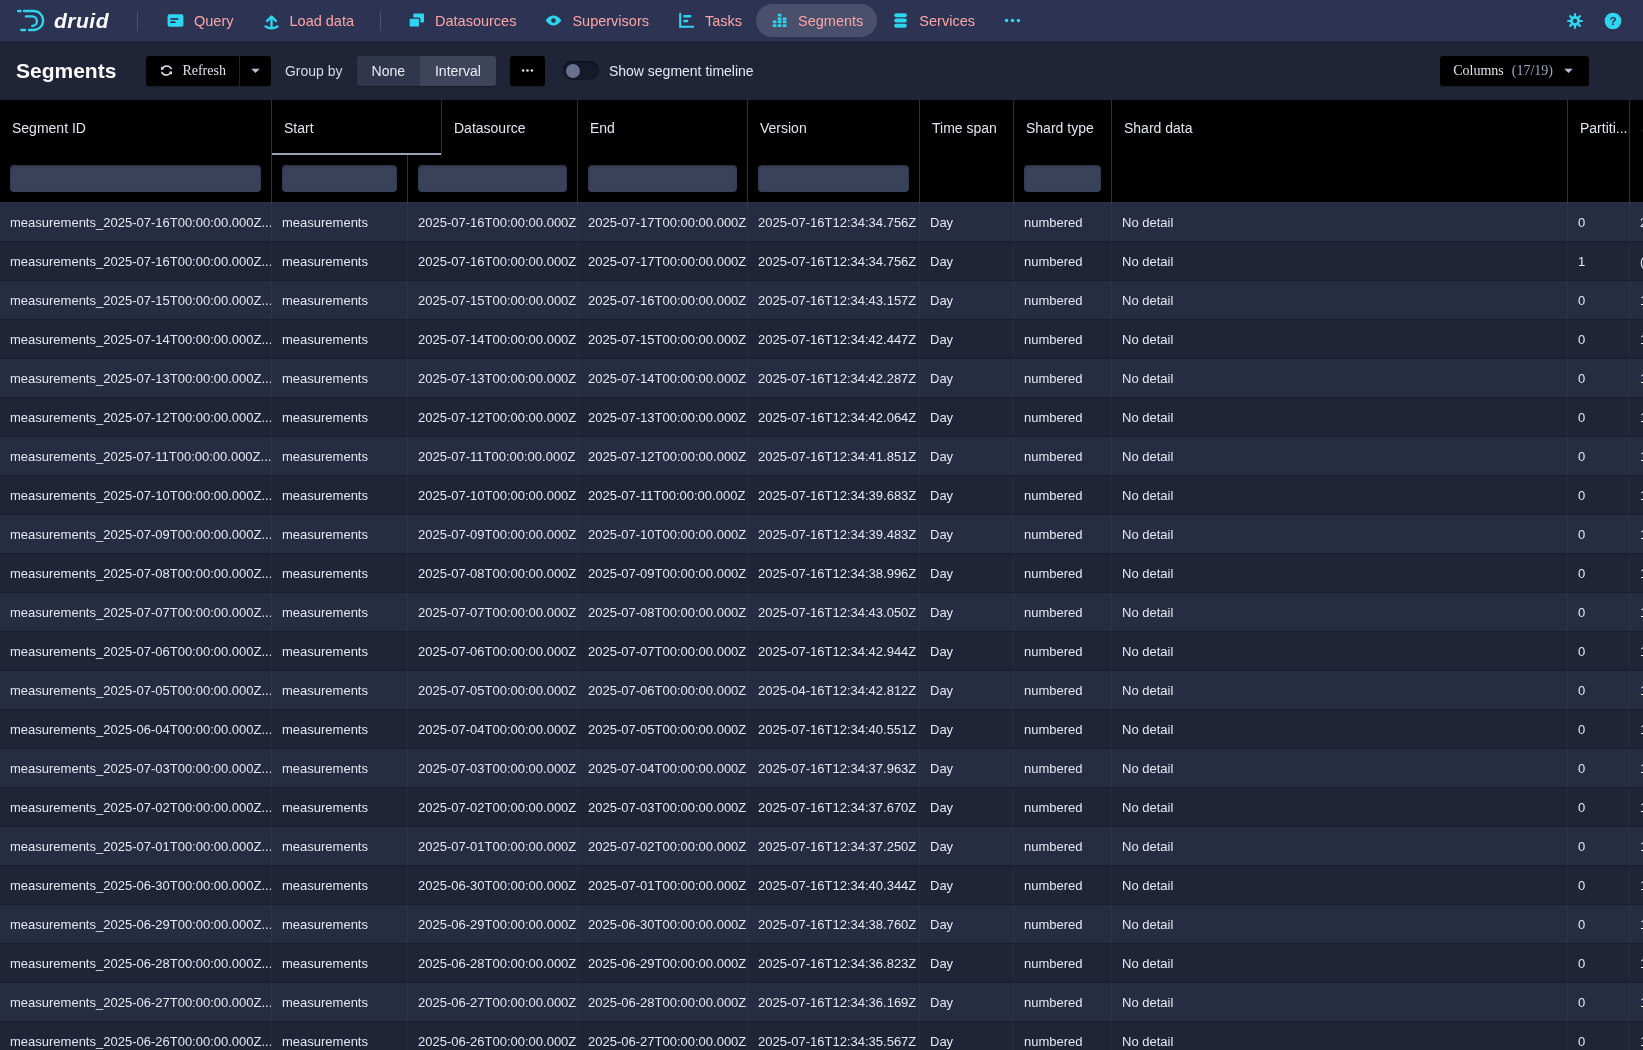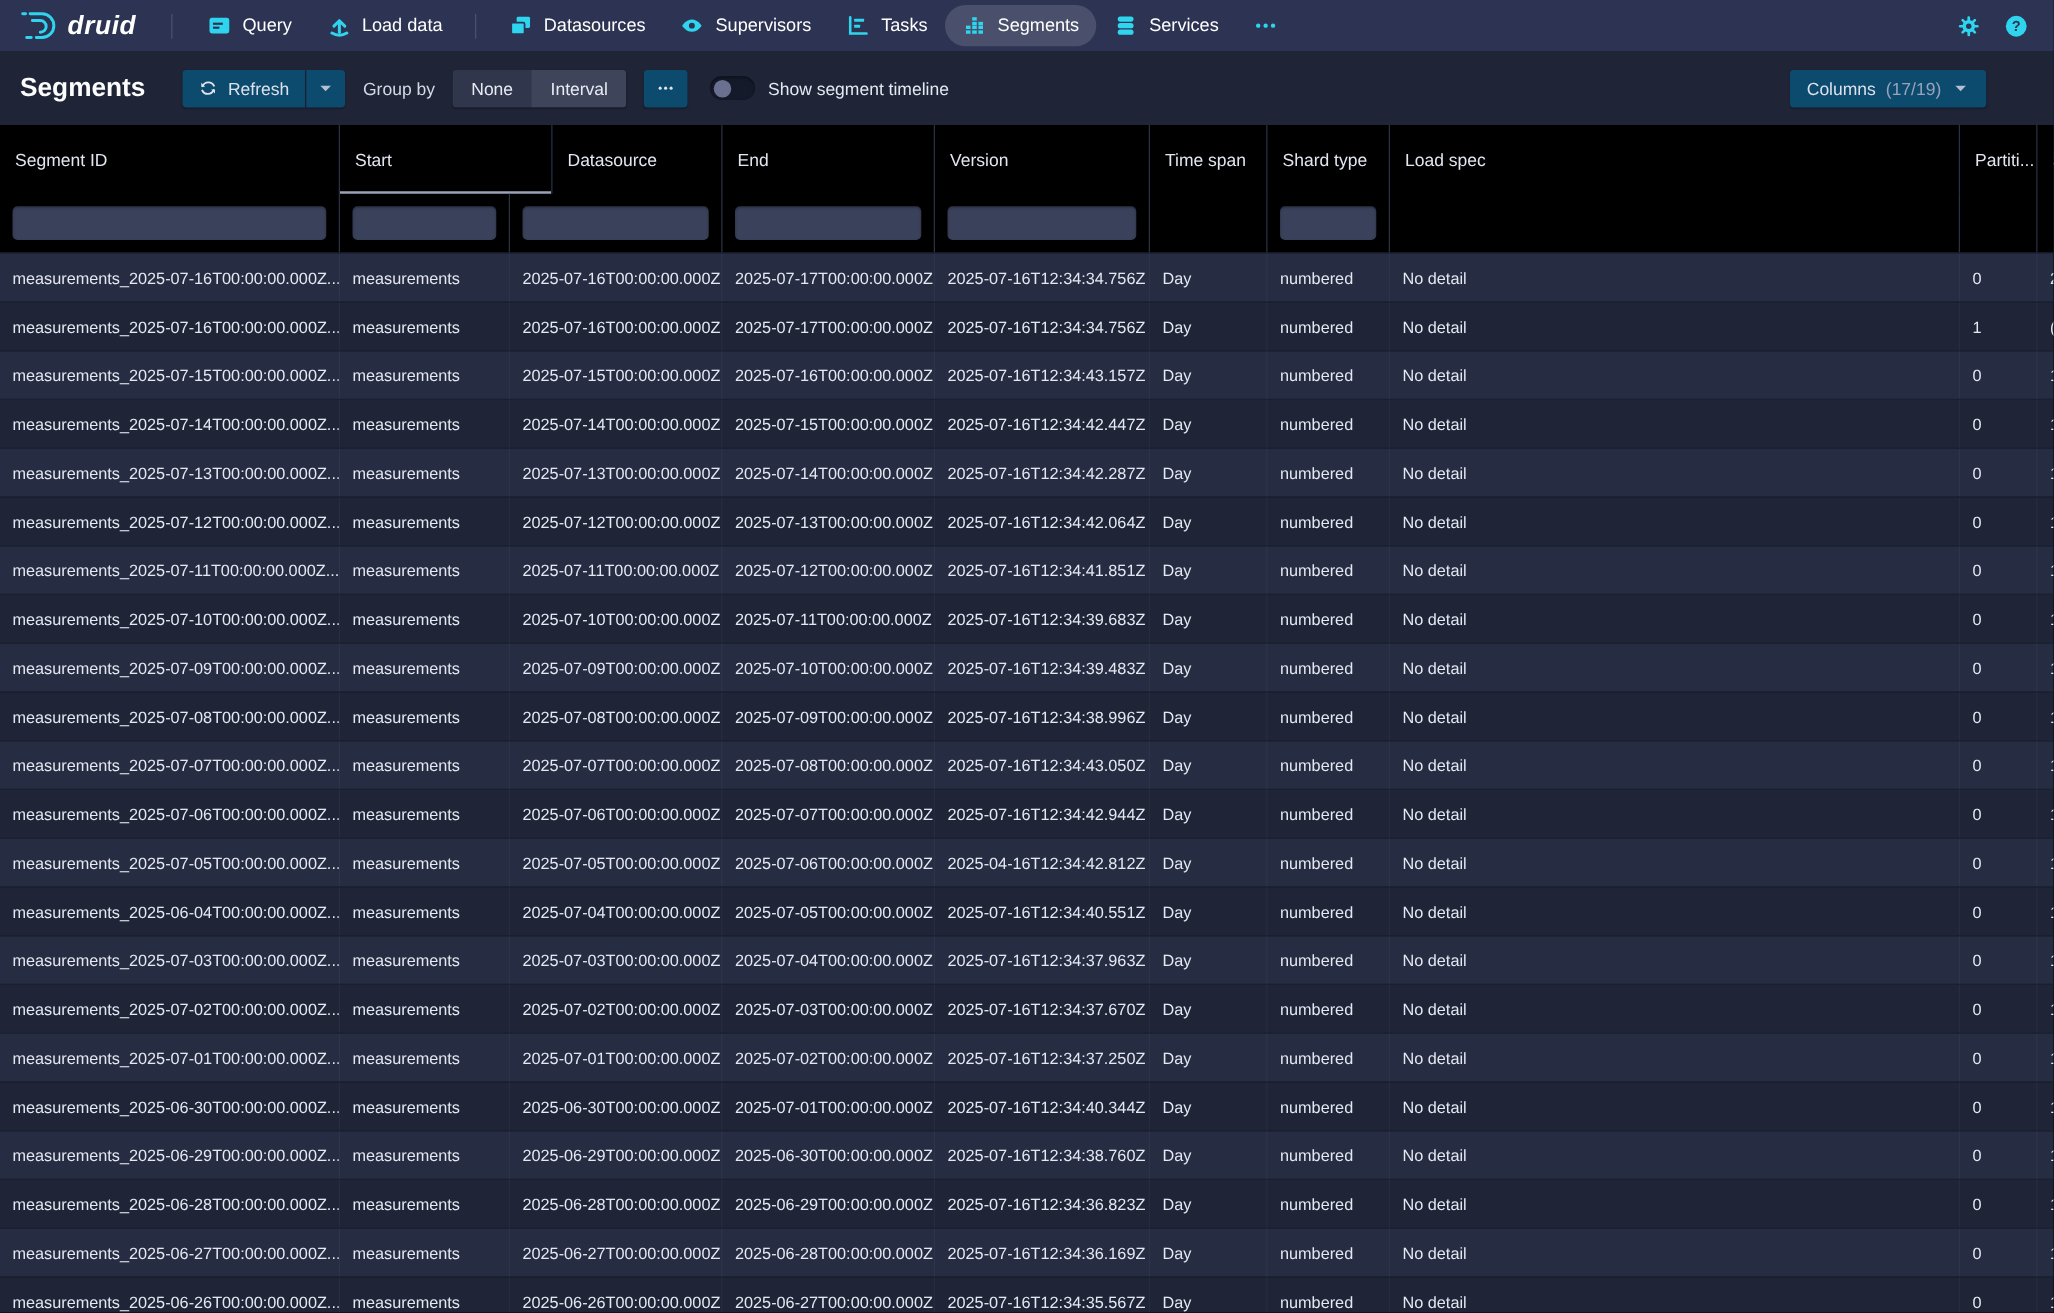--- a/index.html
+++ b/index.html
@@ -12,33 +12,33 @@
   
   .topnav {
     height:41px; background:#2d3453; display:flex; align-items:center;
     padding:0 14px; gap:2px;
   }
   .brand { display:flex; align-items:center; gap:9px; padding-right:14px; }
   .brand-word { font-size:21px; font-style:italic; font-weight:600; color:#ffffff; letter-spacing:.5px; }
   .nav-divider { width:1px; height:20px; background:#4a5170; margin:0 12px; }
   .nav-item {
     display:flex; align-items:center; gap:9px; padding:7px 14px;
-    color:#ffffff; font-size:14.5px; border-radius:17px; cursor:pointer; white-space:nowrap;
+    color:#fca5a5; font-size:14.5px; border-radius:17px; cursor:pointer; white-space:nowrap;
   }
   .nav-item.active { background:rgba(255,255,255,.14); }
   .nicon { width:19px; height:19px; flex:0 0 auto; }
   .topnav-right { margin-left:auto; display:flex; align-items:center; gap:18px; padding-right:6px; }
   .topnav-right svg { width:20px; height:20px; cursor:pointer; }
   
   .toolbar { height:59px; display:flex; align-items:center; padding:0 16px; gap:14px; background:#1f2437; }
   .page-title { font-size:21px; font-weight:700; color:#fdfdfe; margin-right:16px; }
   .btn {
     display:inline-flex; align-items:center; gap:8px; height:30px; padding:0 13px;
-    background:#0c4a6e; color:#dde1ec; border:none; border-radius:3px; font-size:14px;
-    font-family:Liberation Sans, sans-serif; cursor:pointer; box-shadow:0 1px 1px rgba(0,0,0,.25);
+    background:#000000; color:#dde1ec; border:none; border-radius:3px; font-size:14px;
+    font-family:Liberation Serif, serif; cursor:pointer; box-shadow:0 1px 1px rgba(0,0,0,.25);
   }
   .btn svg { width:15px; height:15px; }
   .split { display:inline-flex; }
   .split .btn.main { border-radius:3px 0 0 3px; }
   .split .btn.caret { border-radius:0 3px 3px 0; padding:0 8px; margin-left:1px; }
   .seg-group { display:inline-flex; border-radius:3px; overflow:hidden; box-shadow:0 1px 1px rgba(0,0,0,.25); }
   .seg-btn { height:30px; padding:0 15px; background:#3e4459; color:#e8ebf4; border:none; font-size:14px; font-family:inherit; cursor:pointer; }
   .seg-btn.active { background:#30364c; }
   .toolbar-label { color:#d4d9e6; }
   .more-btn { padding:0 10px; }
@@ -288,21 +288,21 @@
 
   <div class="table">
     <div class="thead">
         <div class="th" style="width: 272px;">Segment ID</div>
         <div class="th sorted" style="width: 170px;">Start</div>
         <div class="th" style="width: 136px;">Datasource</div>
         <div class="th" style="width: 170px;">End</div>
         <div class="th" style="width: 172px;">Version</div>
         <div class="th" style="width: 94px;">Time span</div>
         <div class="th" style="width: 98px;">Shard type</div>
-        <div class="th" style="width: 456px;">Load spec</div>
+        <div class="th" style="width: 456px;">Shard data</div>
         <div class="th" style="width: 62px;">Partiti...</div>
         <div class="th" style="width: 110px;">Size</div>
       </div>
     <div class="tfilter">
         <div class="tf" style="width: 272px;">
           <input style="">
         </div>
         <div class="tf" style="width: 136px;">
           <input style="">
         </div>

